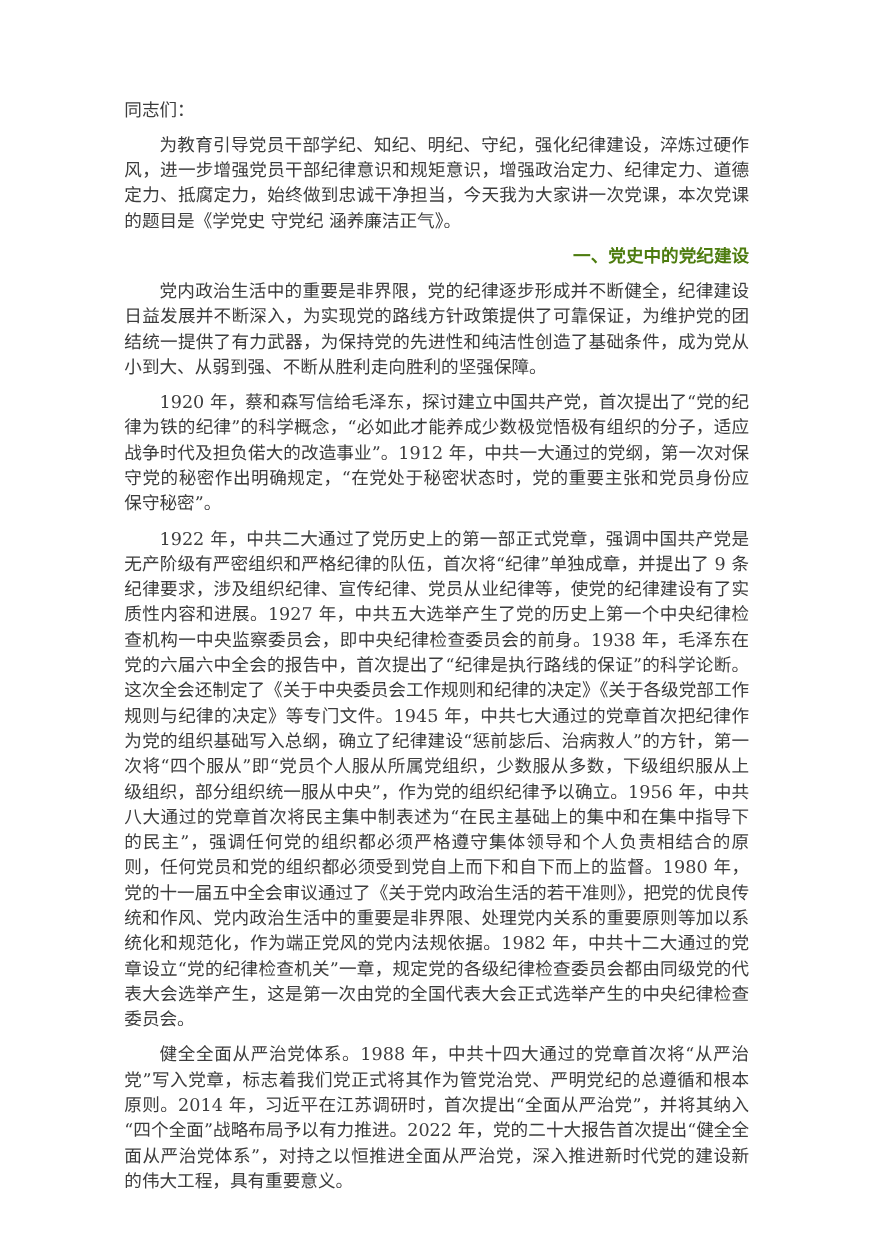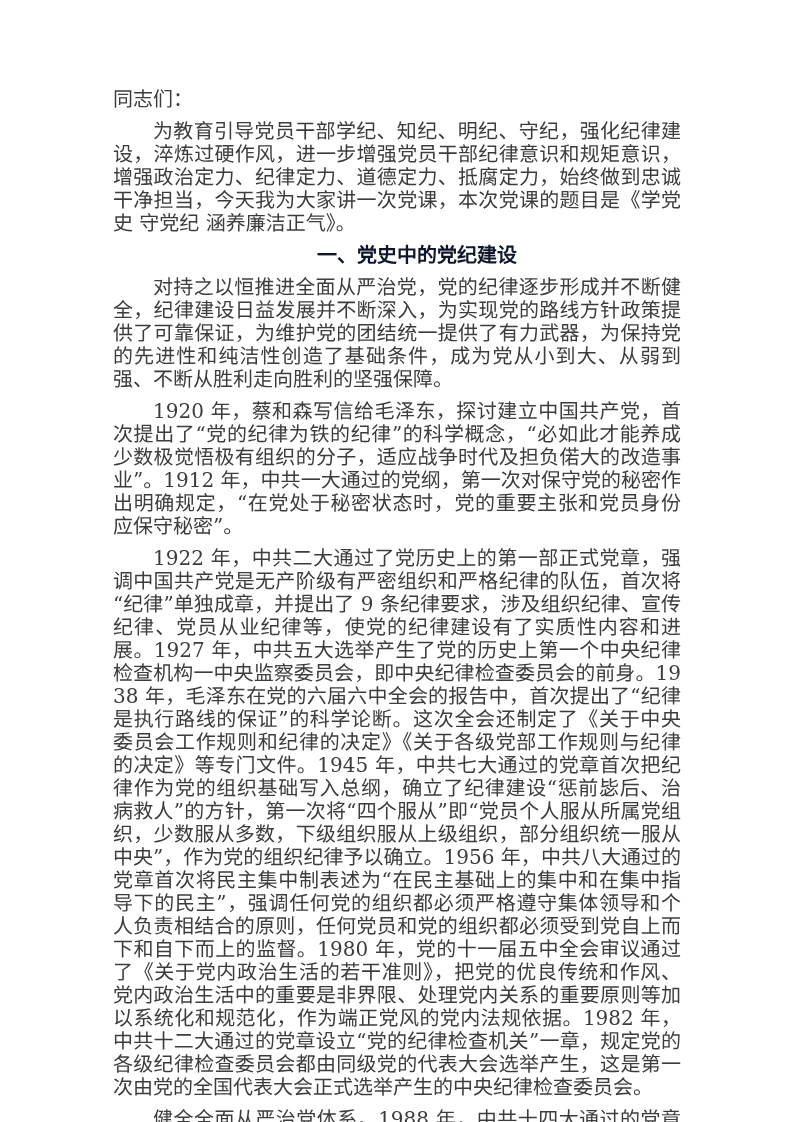--- a/index.html
+++ b/index.html
@@ -9,55 +9,55 @@
   }
   .page {
     position: relative;
     width: 793px;
     height: 1122px;
     background: #ffffff;
     box-sizing: border-box;
     padding: 88px 112px 90px 113px;
     overflow: hidden;
     font-family: "DejaVu Serif", "Liberation Serif", serif;
-    font-size: 20px;
+    font-size: 16px;
     line-height: 23px;
     color: #3c3c3c;
   }
   .doc p {
     margin: 0 0 9px 0;
     text-align: justify;
     word-break: break-all;
   }
   .doc p.salutation {
     text-indent: 0;
     text-align: left;
   }
   .doc p.para {
     text-indent: 2em;
   }
   .doc p.heading {
     text-indent: 2em;
     font-weight: bold;
-    color: #0f172a;
-    text-align: center;
+    color: #4d7c0f;
+    text-align: right;
   }
 </style>
 </head>
 <body>
 
 <div class="page">
   <div class="doc">
     <p class="salutation">同志们：</p>
 
     <p class="para">为教育引导党员干部学纪、知纪、明纪、守纪，强化纪律建设，淬炼过硬作风，进一步增强党员干部纪律意识和规矩意识，增强政治定力、纪律定力、道德定力、抵腐定力，始终做到忠诚干净担当，今天我为大家讲一次党课，本次党课的题目是《学党史 守党纪 涵养廉洁正气》。</p>
 
     <p class="heading">一、党史中的党纪建设</p>
 
-    <p class="para">对持之以恒推进全面从严治党，党的纪律逐步形成并不断健全，纪律建设日益发展并不断深入，为实现党的路线方针政策提供了可靠保证，为维护党的团结统一提供了有力武器，为保持党的先进性和纯洁性创造了基础条件，成为党从小到大、从弱到强、不断从胜利走向胜利的坚强保障。</p>
+    <p class="para">党内政治生活中的重要是非界限，党的纪律逐步形成并不断健全，纪律建设日益发展并不断深入，为实现党的路线方针政策提供了可靠保证，为维护党的团结统一提供了有力武器，为保持党的先进性和纯洁性创造了基础条件，成为党从小到大、从弱到强、不断从胜利走向胜利的坚强保障。</p>
 
     <p class="para">1920 年，蔡和森写信给毛泽东，探讨建立中国共产党，首次提出了“党的纪律为铁的纪律”的科学概念，“必如此才能养成少数极觉悟极有组织的分子，适应战争时代及担负偌大的改造事业”。1912 年，中共一大通过的党纲，第一次对保守党的秘密作出明确规定，“在党处于秘密状态时，党的重要主张和党员身份应保守秘密”。</p>
 
     <p class="para">1922 年，中共二大通过了党历史上的第一部正式党章，强调中国共产党是无产阶级有严密组织和严格纪律的队伍，首次将“纪律”单独成章，并提出了 9 条纪律要求，涉及组织纪律、宣传纪律、党员从业纪律等，使党的纪律建设有了实质性内容和进展。1927 年，中共五大选举产生了党的历史上第一个中央纪律检查机构一中央监察委员会，即中央纪律检查委员会的前身。1938 年，毛泽东在党的六届六中全会的报告中，首次提出了“纪律是执行路线的保证”的科学论断。这次全会还制定了《关于中央委员会工作规则和纪律的决定》《关于各级党部工作规则与纪律的决定》等专门文件。1945 年，中共七大通过的党章首次把纪律作为党的组织基础写入总纲，确立了纪律建设“惩前毖后、治病救人”的方针，第一次将“四个服从”即“党员个人服从所属党组织，少数服从多数，下级组织服从上级组织，部分组织统一服从中央”，作为党的组织纪律予以确立。1956 年，中共八大通过的党章首次将民主集中制表述为“在民主基础上的集中和在集中指导下的民主”，强调任何党的组织都必须严格遵守集体领导和个人负责相结合的原则，任何党员和党的组织都必须受到党自上而下和自下而上的监督。1980 年，党的十一届五中全会审议通过了《关于党内政治生活的若干准则》，把党的优良传统和作风、党内政治生活中的重要是非界限、处理党内关系的重要原则等加以系统化和规范化，作为端正党风的党内法规依据。1982 年，中共十二大通过的党章设立“党的纪律检查机关”一章，规定党的各级纪律检查委员会都由同级党的代表大会选举产生，这是第一次由党的全国代表大会正式选举产生的中央纪律检查委员会。</p>
 
     <p class="para">健全全面从严治党体系。1988 年，中共十四大通过的党章首次将“从严治党”写入党章，标志着我们党正式将其作为管党治党、严明党纪的总遵循和根本原则。2014 年，习近平在江苏调研时，首次提出“全面从严治党”，并将其纳入“四个全面”战略布局予以有力推进。2022 年，党的二十大报告首次提出“健全全面从严治党体系”，对持之以恒推进全面从严治党，深入推进新时代党的建设新的伟大工程，具有重要意义。</p>
   </div>
 </div>
 
 </body></html>

